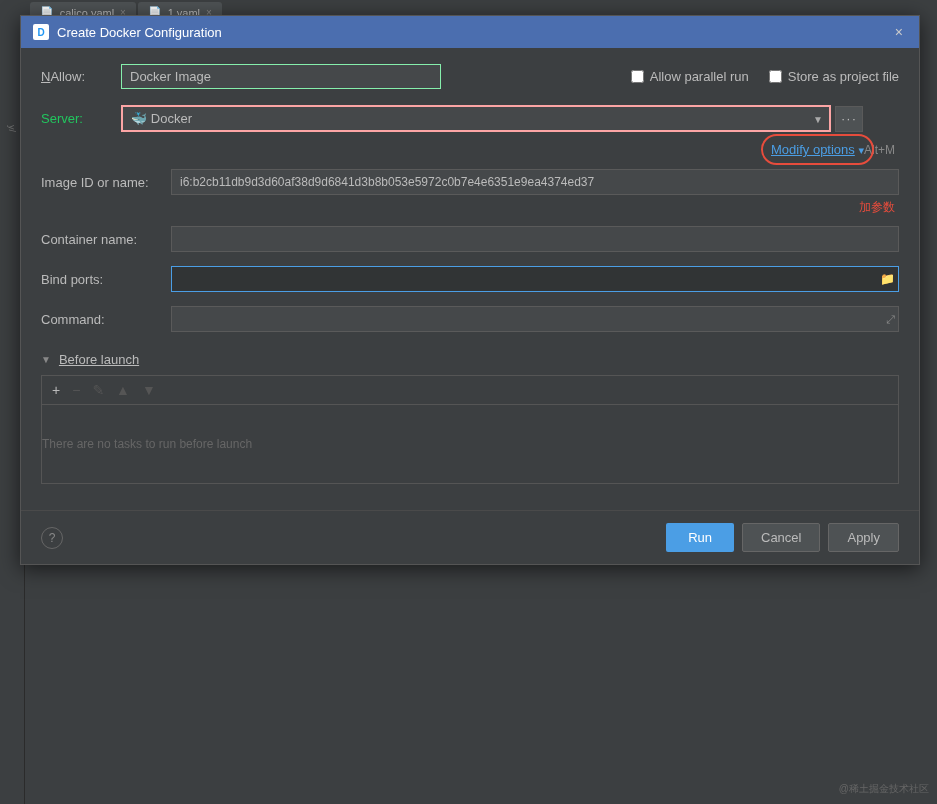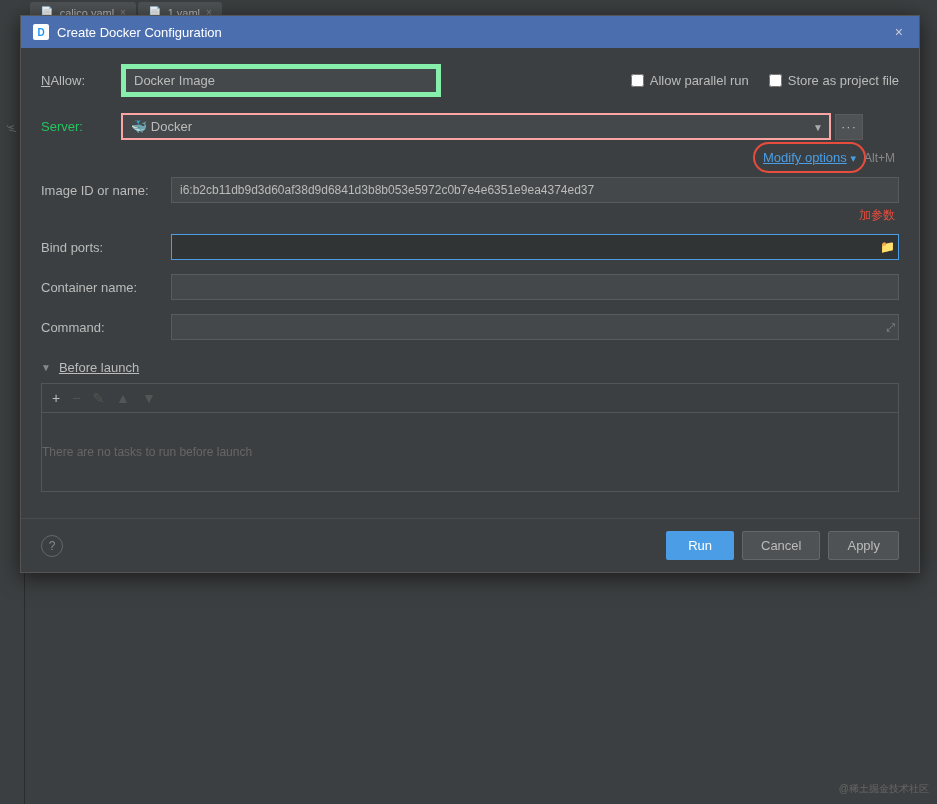--- a/index.html
+++ b/index.html
@@ -131,21 +131,21 @@
       margin-bottom: 16px;
       gap: 0;
     }
     .name-label {
       width: 80px;
       color: #bbbbbb;
     }
     .name-input {
       width: 320px;
       background: #45484a;
-      border: 5px solid #86efac;
+      border: 1px solid #86efac;
       color: #bbbbbb;
       padding: 4px 8px;
       font-size: 13px;
       outline: none;
     }
     .checkbox-group {
       display: flex;
       align-items: center;
       gap: 20px;
       margin-left: auto;
@@ -213,21 +213,20 @@
       letter-spacing: 1px;
     }
 
     
     .modify-options-row {
       display: flex;
       justify-content: flex-end;
       align-items: center;
       margin-bottom: 12px;
       padding-right: 4px;
-      gap: 8px;
     }
     .modify-options-link {
       color: #4b9ee5;
       text-decoration: underline;
       cursor: pointer;
       font-size: 13px;
       position: relative;
     }
     .modify-options-wrap {
       position: relative;
@@ -536,30 +535,30 @@
       <div class="image-id-value">
         <span>i6:b2cb11db9d3d60af38d9d6841d3b8b053e5972c0b7e4e6351e9ea4374ed37</span>
       </div>
     </div>
 
     <div style="display:flex;justify-content:flex-end;margin-top:-10px;margin-bottom:10px;padding-right:4px;">
       <span class="annotation-text">加参数</span>
     </div>
 
     <div class="form-row">
+      <label class="form-label">Container name:</label>
+      <input class="field-input" type="text" style="">
+    </div>
+
+    <div class="form-row">
       <label class="form-label">Bind ports:</label>
       <div class="bind-ports-wrap">
         <input class="bind-ports-input" type="text" style="">
         <span class="folder-icon-btn">📁</span>
       </div>
-    </div>
-
-    <div class="form-row">
-      <label class="form-label">Container name:</label>
-      <input class="field-input" type="text" style="">
     </div>
 
     <div class="form-row">
       <label class="form-label">Command:</label>
       <div class="command-wrap">
         <input class="command-input" type="text" style="">
         <span class="expand-icon-btn">⤢</span>
       </div>
     </div>
 

